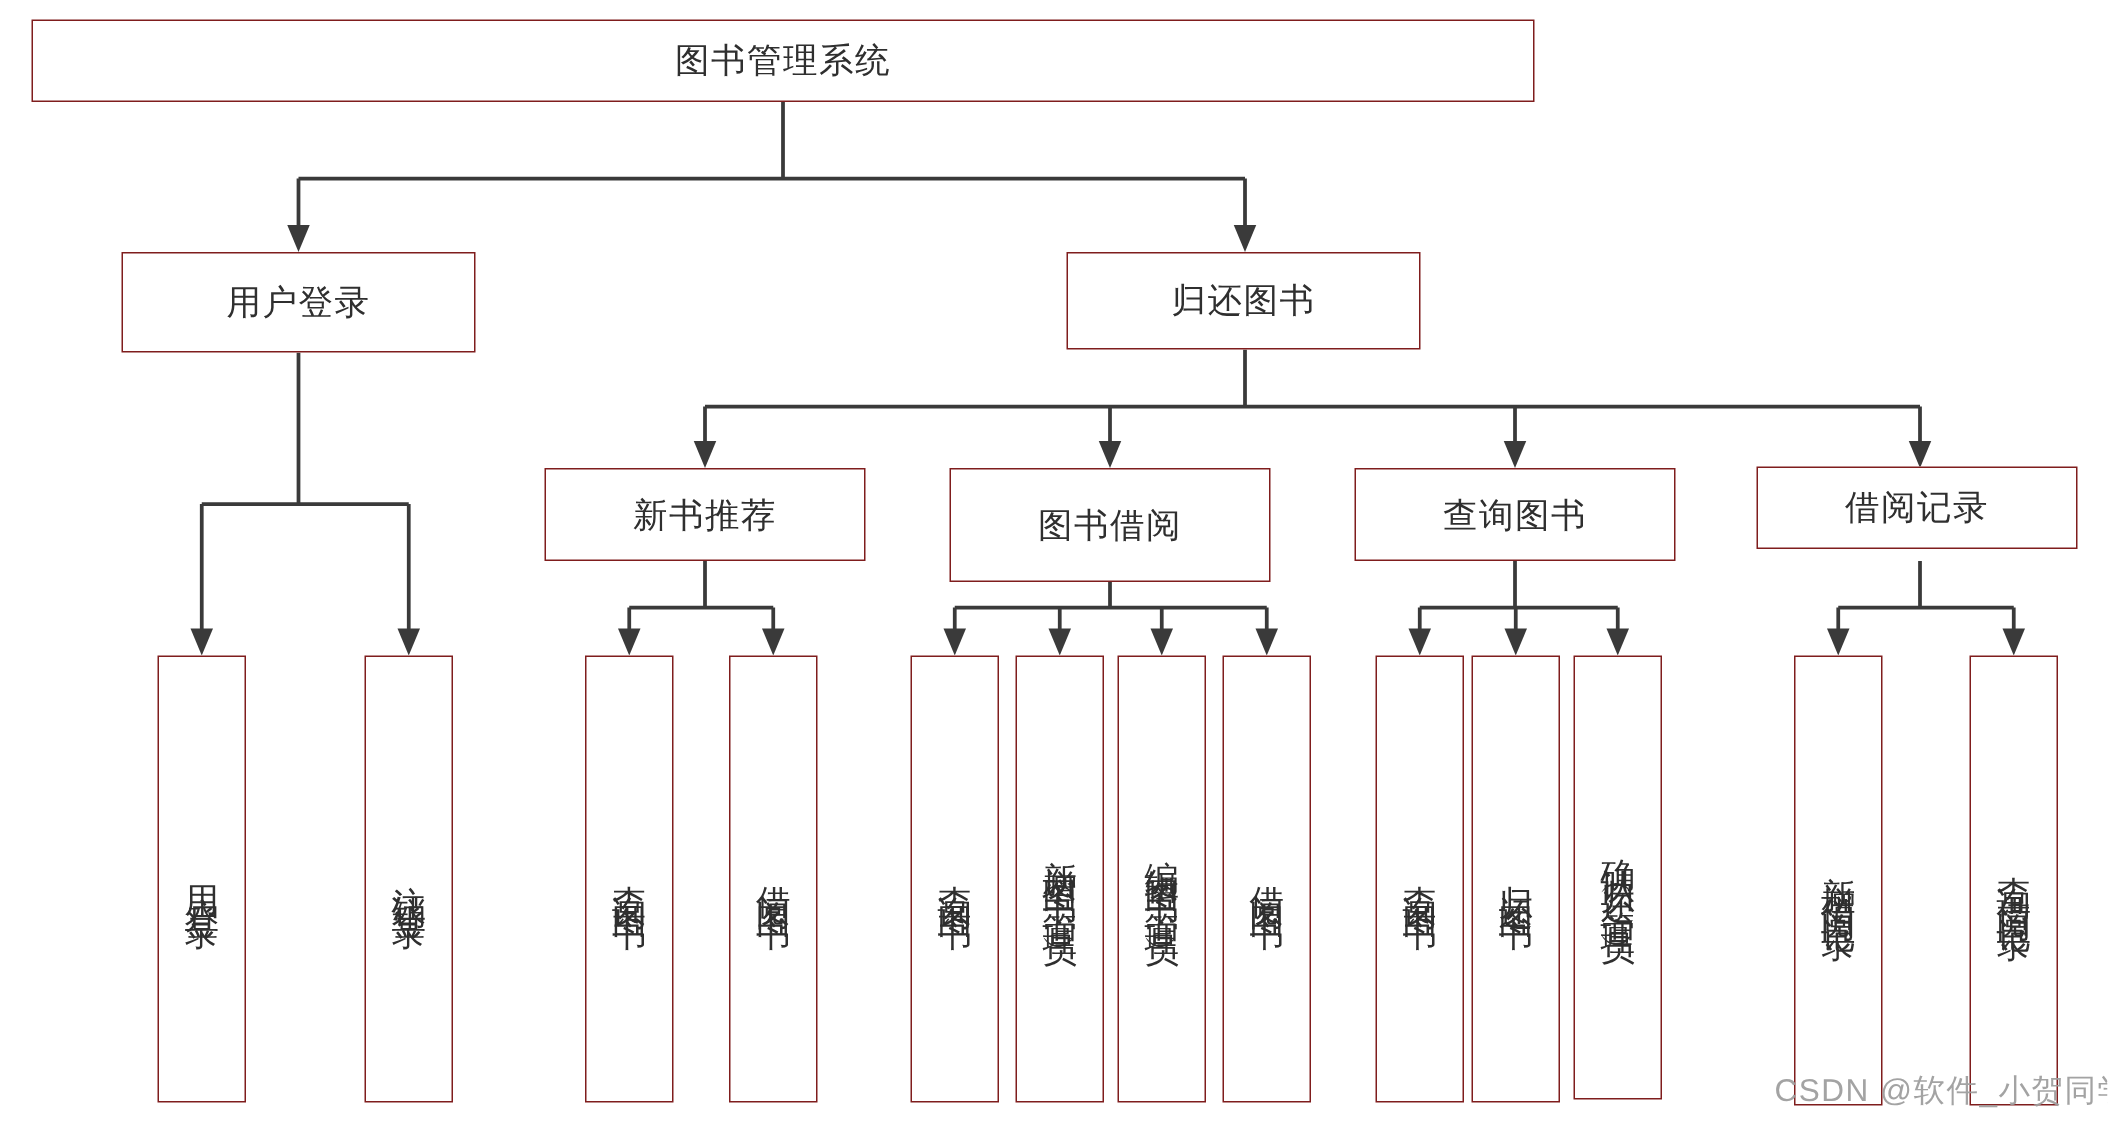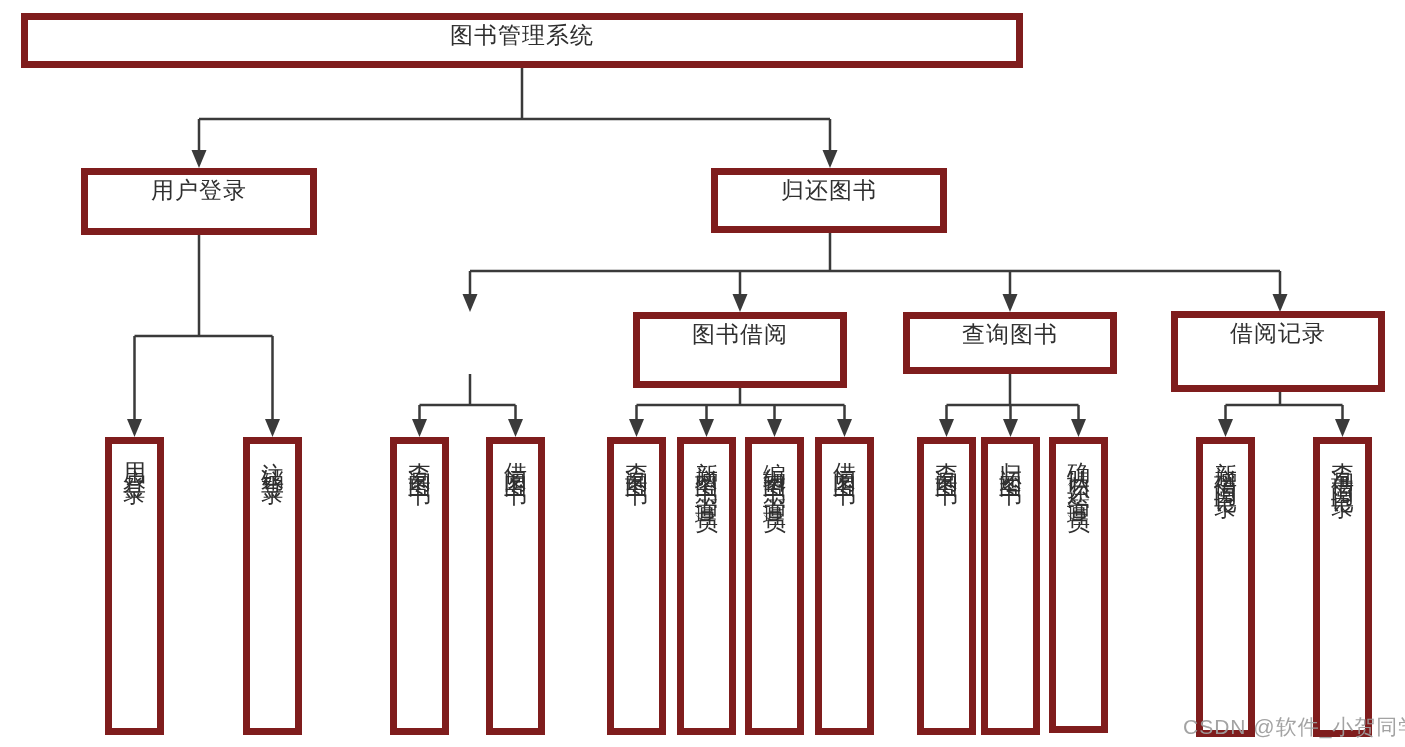--- a/index.html
+++ b/index.html
@@ -3,21 +3,21 @@
 <meta charset="utf-8">
 <style>
   html,body{margin:0;padding:0;background:#fff;}
   #stage{
     position:relative;width:1405px;height:747px;background:#fff;overflow:hidden;
     font-family:"Liberation Sans","DejaVu Sans",sans-serif;color:#2f2f2f;
   }
   #wires{position:absolute;left:0;top:0;z-index:1;}
   .box{
     position:absolute;z-index:2;box-sizing:border-box;background:#fff;
-    border:7px solid #7f1d1d;display:flex;align-items:flex-start;justify-content:center;
+    border:1px solid #7f1d1d;display:flex;align-items:center;justify-content:center;
   }
   .box .lbl{font-size:23px;font-weight:500;letter-spacing:1px;white-space:nowrap;}
   .vbox .lbl{
     writing-mode:vertical-rl;text-orientation:mixed;
     letter-spacing:7px;line-height:1;white-space:nowrap;
   }
   .watermark{
     position:absolute;z-index:3;font-size:21px;letter-spacing:1px;
     color:rgba(158,158,158,0.95);white-space:nowrap;
   }
@@ -92,27 +92,30 @@
     <span class="lbl">图书管理系统</span>
   </div>
 
   <div class="box" style="left:81px;top:168px;width:236px;height:67px">
     <span class="lbl">用户登录</span>
   </div>
   <div class="box" style="left:711px;top:168px;width:236px;height:65px">
     <span class="lbl">归还图书</span>
   </div>
 
+  <div class="box" style="left:363px;top:312px;width:214px;height:62px">
+    <span class="lbl">新书推荐</span>
+  </div>
   <div class="box" style="left:633px;top:312px;width:214px;height:76px">
     <span class="lbl">图书借阅</span>
   </div>
   <div class="box" style="left:903px;top:312px;width:214px;height:62px">
     <span class="lbl">查询图书</span>
   </div>
-  <div class="box" style="left:1171px;top:311px;width:214px;height:81px">
+  <div class="box" style="left:1171px;top:311px;width:214px;height:55px">
     <span class="lbl">借阅记录</span>
   </div>
 
   <div class="box vbox" style="left:105px;top:437px;width:59px;height:298px">
     <span class="lbl">用户登录</span>
   </div>
   <div class="box vbox" style="left:243px;top:437px;width:59px;height:298px">
     <span class="lbl">注销登录</span>
   </div>
 

